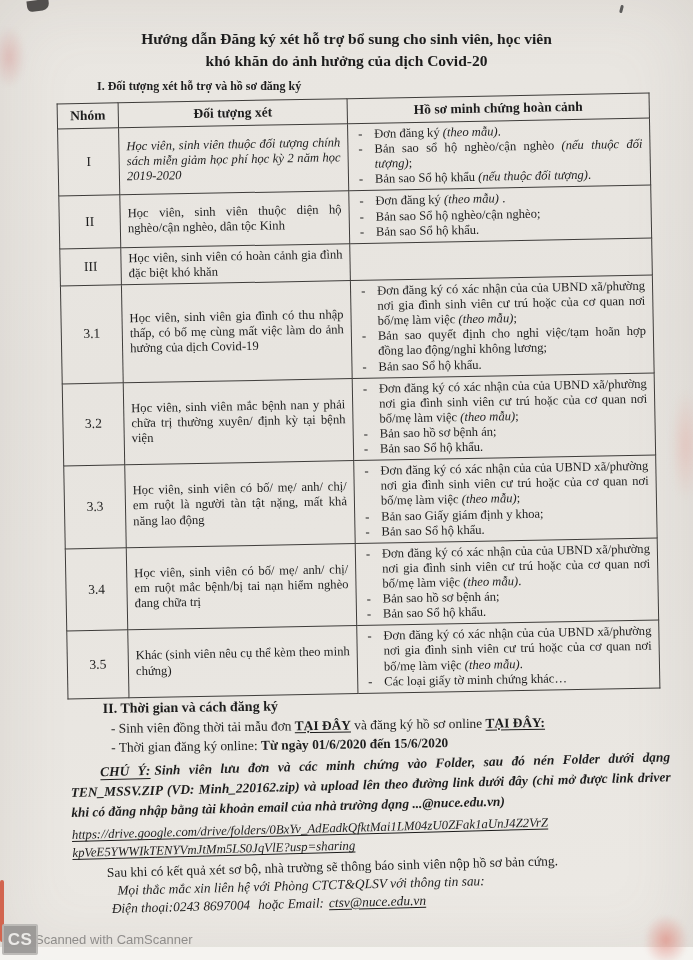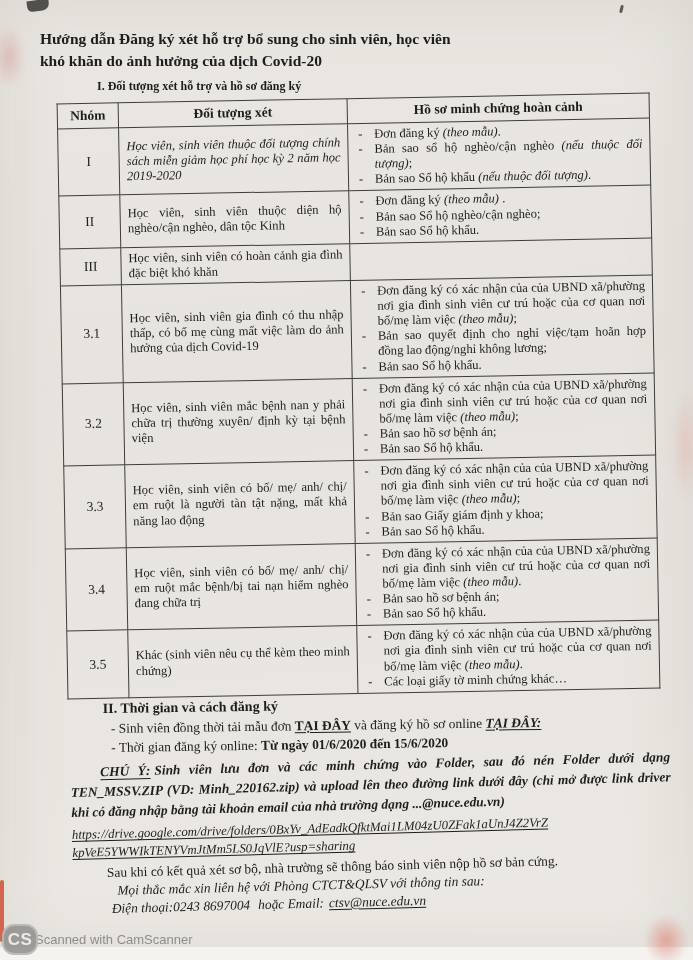--- a/index.html
+++ b/index.html
@@ -13,21 +13,21 @@
   .art { position:absolute; pointer-events:none; }
   .ink-top { left:27px; top:0; width:22px; height:11px; background:#2e2c2a; border-radius:0 0 7px 5px; opacity:.8; transform:rotate(-7deg); }
   .tick-top { left:620px; top:5px; width:3px; height:8px; background:#3a3a3a; transform:rotate(14deg); border-radius:2px; opacity:.8; }
   .pink-left { left:-8px; top:26px; width:34px; height:62px; background:radial-gradient(ellipse at center, rgba(214,148,145,.45), rgba(214,148,145,0) 70%); filter:blur(2px); }
   .pink-right-mid { right:-8px; top:390px; width:30px; height:110px; background:radial-gradient(ellipse at center, rgba(228,176,168,.5), rgba(228,176,168,0) 72%); filter:blur(3px); }
   .bottom-bar { left:0; bottom:0; width:100%; height:13px; background:#f6f5f2; opacity:.9; }
   .orange-strip { left:0; bottom:18px; width:4px; height:62px; background:#cf5036; opacity:.85; border-radius:2px; }
   .pink-bottom-right { right:6px; bottom:-4px; width:42px; height:48px; background:radial-gradient(ellipse at center, rgba(222,122,110,.6), rgba(222,122,110,0) 75%); filter:blur(2px); }
 
   .title {
-    position:absolute; top:28px; left:40px; right:40px; text-align:left;
+    position:absolute; top:28px; left:40px; right:40px; text-align:center;
     font-weight:bold; font-size:15.5px; line-height:1.42;
   }
   .sec1-heading { position:absolute; top:79px; left:97px; font-weight:bold; font-size:12px; }
 
   table.support-table {
     position:absolute; top:98px; left:62px; width:593px;
     border-collapse:collapse; transform:rotate(-1.05deg);
   }
   .support-table th, .support-table td { border:1.4px solid #3e3c3a; }
   .support-table th { font-size:13.5px; font-weight:bold; padding:4px 2px; text-align:center; }
@@ -37,37 +37,37 @@
   td.c-subject { font-size:12.6px; line-height:1.2; padding:3px 7px; text-align:justify; vertical-align:middle; }
   td.c-subject.it { font-style:italic; }
   td.c-docs { font-size:12.6px; line-height:1.2; padding:3px 7px 3px 4px; vertical-align:top; }
   .doc-item { position:relative; padding-left:22px; text-align:justify; }
   .doc-item .dash { position:absolute; left:6px; }
 
   .sec2 { position:absolute; top:701px; left:103px; right:26px; transform:rotate(-0.8deg); transform-origin:left center; }
   .sec2-heading { font-weight:bold; font-size:14px; margin-bottom:4px; }
   .sec2 .ln { font-size:13.4px; margin:3px 0 0 8px; }
   .lnk { font-weight:bold; text-decoration:underline; text-underline-offset:2px; color:inherit; cursor:pointer;margin-top:35px; }
-  .lnk.it { font-style:italic; }
+  .lnk.it { }
   .b { font-weight:bold; }
 
   .note-block { position:absolute; top:763px; left:70px; width:600px; transform:rotate(-1.5deg); transform-origin:left top; }
   .note { margin:0; font-weight:bold; font-style:italic; font-size:13.4px; line-height:1.5; text-align:justify; text-indent:30px; }
   .note-label { text-decoration:underline; text-underline-offset:3px; margin-right:4px; }
   .url { font-style:italic; font-size:12.8px; line-height:1.42; text-decoration:underline; text-underline-offset:2px; margin-top:3px; cursor:pointer; word-break:break-all; }
   .ftr { margin:0; font-size:13.4px; }
   .result-note { margin-top:3px; margin-left:34px; }
   .contact-note { margin-top:2px; margin-left:44px; font-style:italic; }
   .phone-line { margin-top:2px; margin-left:38px; font-style:italic; }
   .email { text-decoration:underline; text-underline-offset:2px; cursor:pointer; margin-left:5px; }
   .email-label { margin-left:8px; }
 
   .watermark { position:absolute; left:2px; bottom:5px; display:flex; align-items:center; font-family:"Liberation Sans", sans-serif; }
   .cs-icon {
-    width:36px; height:31px; background:#979593; border:2px solid #b9b7b4; border-radius:12px;
+    width:36px; height:31px; background:#979593; border:2px solid #b9b7b4; border-radius:2px;
     color:#ecebe9; font-weight:bold; font-size:17px; display:flex; align-items:center; justify-content:center;
     opacity:.92; box-sizing:border-box; letter-spacing:.5px;
   }
   .cs-text { color:#8f8d8b; font-size:13px; margin-left:-3px; }
 </style>
 </head>
 <body>
 
 <div class="page">
 

